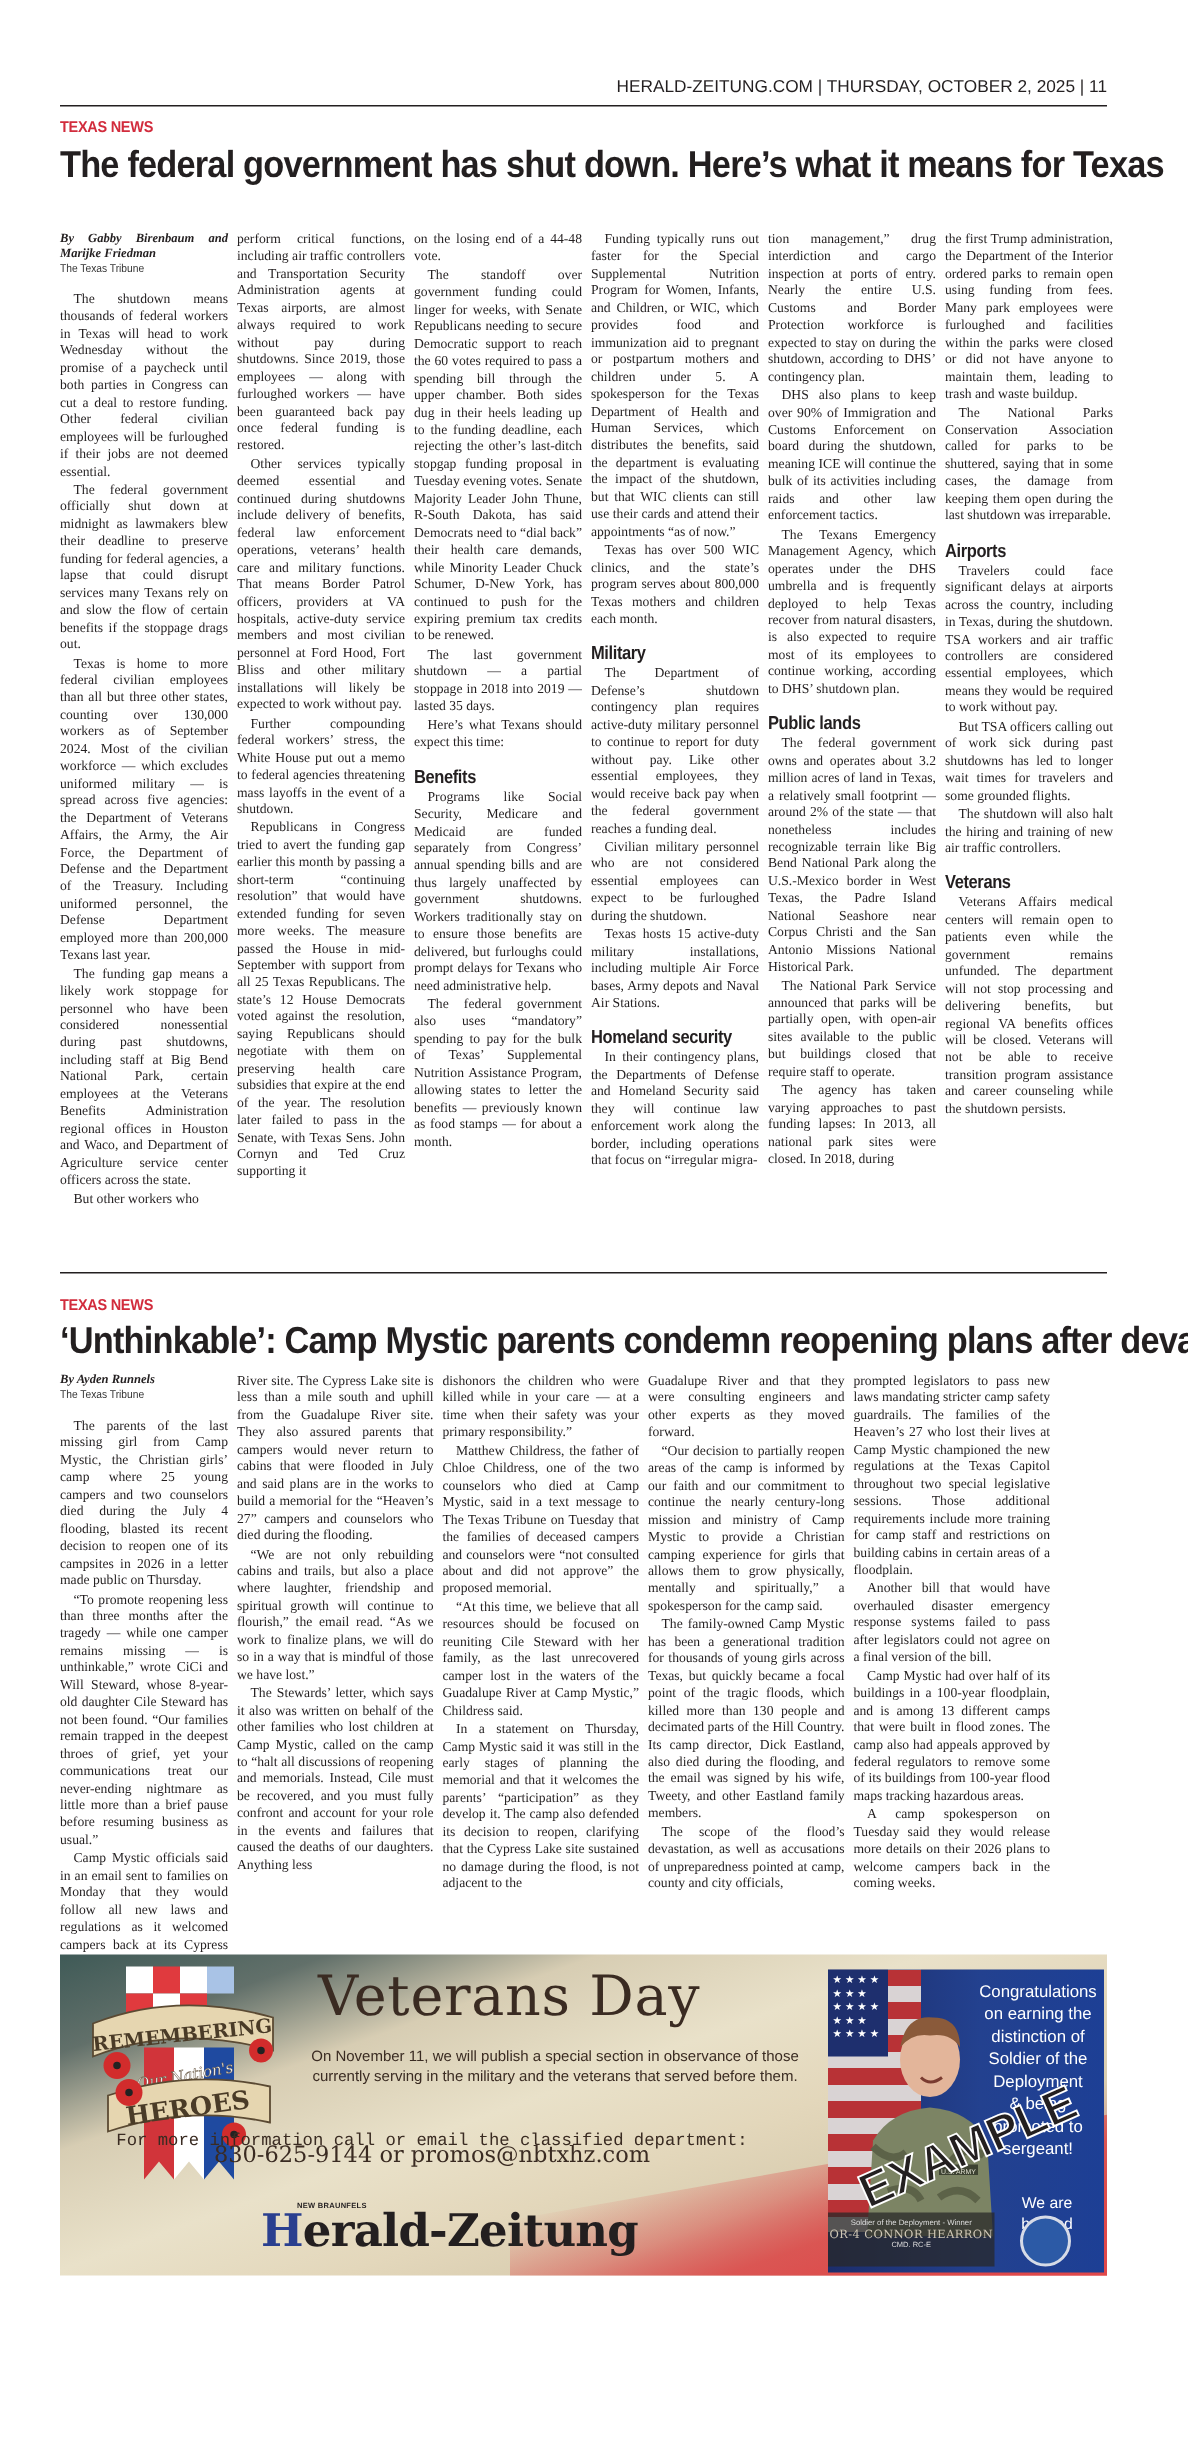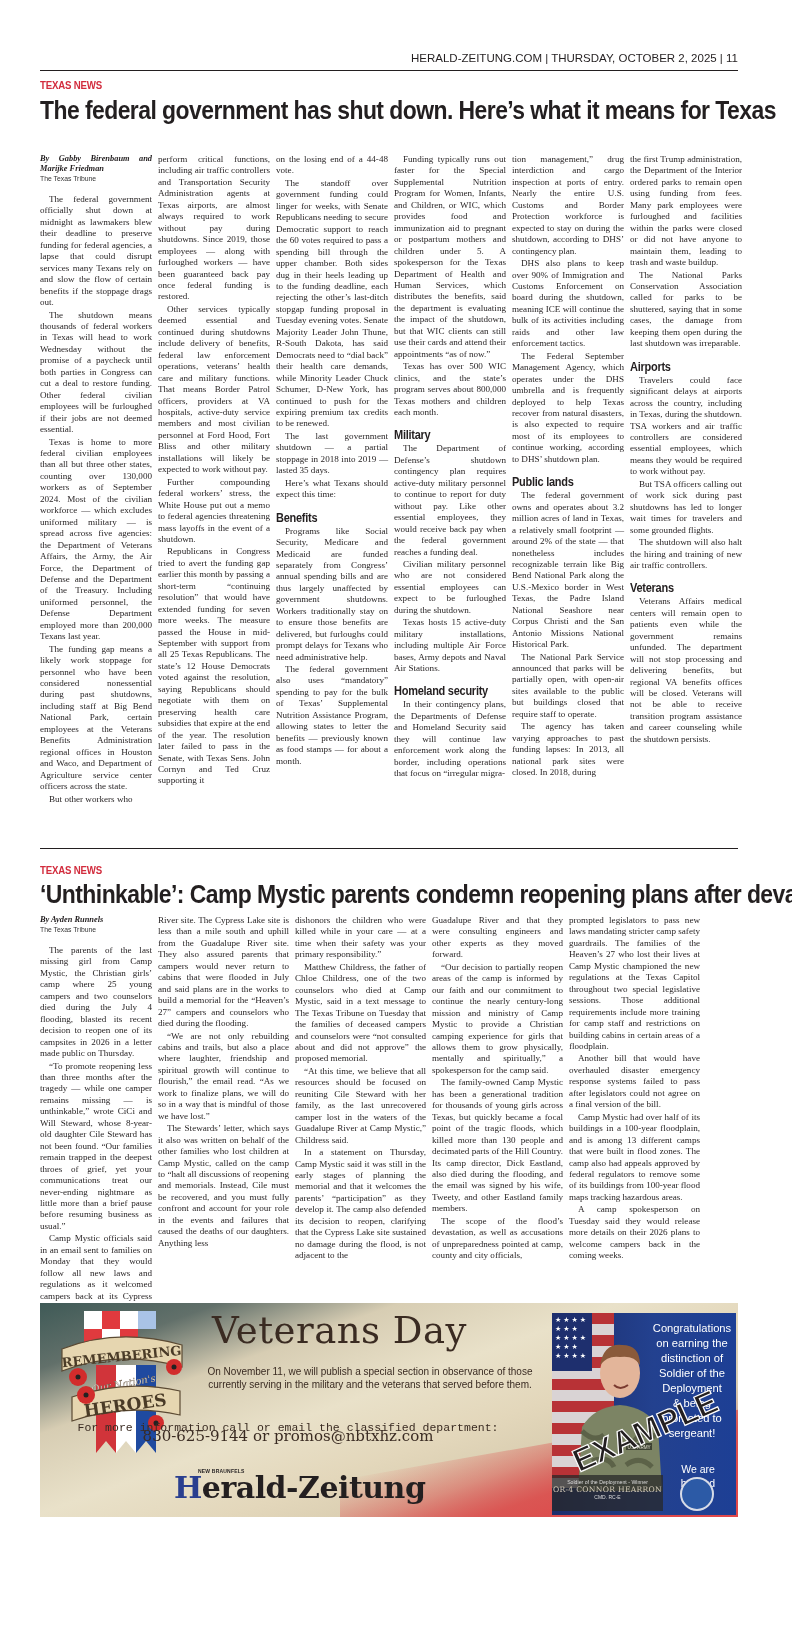--- a/index.html
+++ b/index.html
@@ -67,22 +67,22 @@
 <div class="top-rule"></div>
 
 <div class="kicker" style="top:79px;">TEXAS NEWS</div>
 <h1 class="headline" style="top:96px;">The federal government has shut down. Here’s what it means for Texas</h1>
 
 <div class="columns" id="a1cols" style="top:154px;">
   <div class="col">
     <div class="byline">By Gabby Birenbaum and Marijke Friedman</div>
     <div class="source">The Texas Tribune</div>
     <div>
+        <p>The shutdown means thousands of federal workers in Texas will head to work Wednesday without the promise of a paycheck until both parties in Congress can cut a deal to restore funding. Other federal civilian employees will be furloughed if their jobs are not deemed essential.</p>
         <p>The federal government officially shut down at midnight as lawmakers blew their deadline to preserve funding for federal agencies, a lapse that could disrupt services many Texans rely on and slow the flow of certain benefits if the stoppage drags out.</p>
-        <p>The shutdown means thousands of federal workers in Texas will head to work Wednesday without the promise of a paycheck until both parties in Congress can cut a deal to restore funding. Other federal civilian employees will be furloughed if their jobs are not deemed essential.</p>
         <p>Texas is home to more federal civilian employees than all but three other states, counting over 130,000 workers as of September 2024. Most of the civilian workforce — which excludes uniformed military — is spread across five agencies: the Department of Veterans Affairs, the Army, the Air Force, the Department of Defense and the Department of the Treasury. Including uniformed personnel, the Defense Department employed more than 200,000 Texans last year.</p>
         <p>The funding gap means a likely work stoppage for personnel who have been considered nonessential during past shutdowns, including staff at Big Bend National Park, certain employees at the Veterans Benefits Administration regional offices in Houston and Waco, and Department of Agriculture service center officers across the state.</p>
         <p>But other workers who</p>
       </div>
   </div>
   <div class="col">
       <p class="cont">perform critical functions, including air traffic controllers and Transportation Security Administration agents at Texas airports, are almost always required to work without pay during shutdowns. Since 2019, those employees — along with furloughed workers — have been guaranteed back pay once federal funding is restored.</p>
       <p>Other services typically deemed essential and continued during shutdowns include delivery of benefits, federal law enforcement operations, veterans’ health care and military functions. That means Border Patrol officers, providers at VA hospitals, active-duty service members and most civilian personnel at Ford Hood, Fort Bliss and other military installations will likely be expected to work without pay.</p>
       <p>Further compounding federal workers’ stress, the White House put out a memo to federal agencies threatening mass layoffs in the event of a shutdown.</p>
       <p>Republicans in Congress tried to avert the funding gap earlier this month by passing a short-term “continuing resolution” that would have extended funding for seven more weeks. The measure passed the House in mid-September with support from all 25 Texas Republicans. The state’s 12 House Democrats voted against the resolution, saying Republicans should negotiate with them on preserving health care subsidies that expire at the end of the year. The resolution later failed to pass in the Senate, with Texas Sens. John Cornyn and Ted Cruz supporting it</p>
@@ -102,21 +102,21 @@
       <h2 class="subhead">Military</h2>
       <p>The Department of Defense’s shutdown contingency plan requires active-duty military personnel to continue to report for duty without pay. Like other essential employees, they would receive back pay when the federal government reaches a funding deal.</p>
       <p>Civilian military personnel who are not considered essential employees can expect to be furloughed during the shutdown.</p>
       <p>Texas hosts 15 active-duty military installations, including multiple Air Force bases, Army depots and Naval Air Stations.</p>
       <h2 class="subhead">Homeland security</h2>
       <p>In their contingency plans, the Departments of Defense and Homeland Security said they will continue law enforcement work along the border, including operations that focus on “irregular migra-</p>
     </div>
   <div class="col">
       <p class="cont">tion management,” drug interdiction and cargo inspection at ports of entry. Nearly the entire U.S. Customs and Border Protection workforce is expected to stay on during the shutdown, according to DHS’ contingency plan.</p>
       <p>DHS also plans to keep over 90% of Immigration and Customs Enforcement on board during the shutdown, meaning ICE will continue the bulk of its activities including raids and other law enforcement tactics.</p>
-      <p>The Federal September Management Agency, which operates under the DHS umbrella and is frequently deployed to help Texas recover from natural disasters, is also expected to require most of its employees to continue working, according to DHS’ shutdown plan.</p>
+      <p>The Texans Emergency Management Agency, which operates under the DHS umbrella and is frequently deployed to help Texas recover from natural disasters, is also expected to require most of its employees to continue working, according to DHS’ shutdown plan.</p>
       <h2 class="subhead">Public lands</h2>
       <p>The federal government owns and operates about 3.2 million acres of land in Texas, a relatively small footprint — around 2% of the state — that nonetheless includes recognizable terrain like Big Bend National Park along the U.S.-Mexico border in West Texas, the Padre Island National Seashore near Corpus Christi and the San Antonio Missions National Historical Park.</p>
       <p>The National Park Service announced that parks will be partially open, with open-air sites available to the public but buildings closed that require staff to operate.</p>
       <p>The agency has taken varying approaches to past funding lapses: In 2013, all national park sites were closed. In 2018, during</p>
     </div>
   <div class="col">
       <p class="cont">the first Trump administration, the Department of the Interior ordered parks to remain open using funding from fees. Many park employees were furloughed and facilities within the parks were closed or did not have anyone to maintain them, leading to trash and waste buildup.</p>
       <p>The National Parks Conservation Association called for parks to be shuttered, saying that in some cases, the damage from keeping them open during the last shutdown was irreparable.</p>
       <h2 class="subhead">Airports</h2>
       <p>Travelers could face significant delays at airports across the country, including in Texas, during the shutdown. TSA workers and air traffic controllers are considered essential employees, which means they would be required to work without pay.</p>

